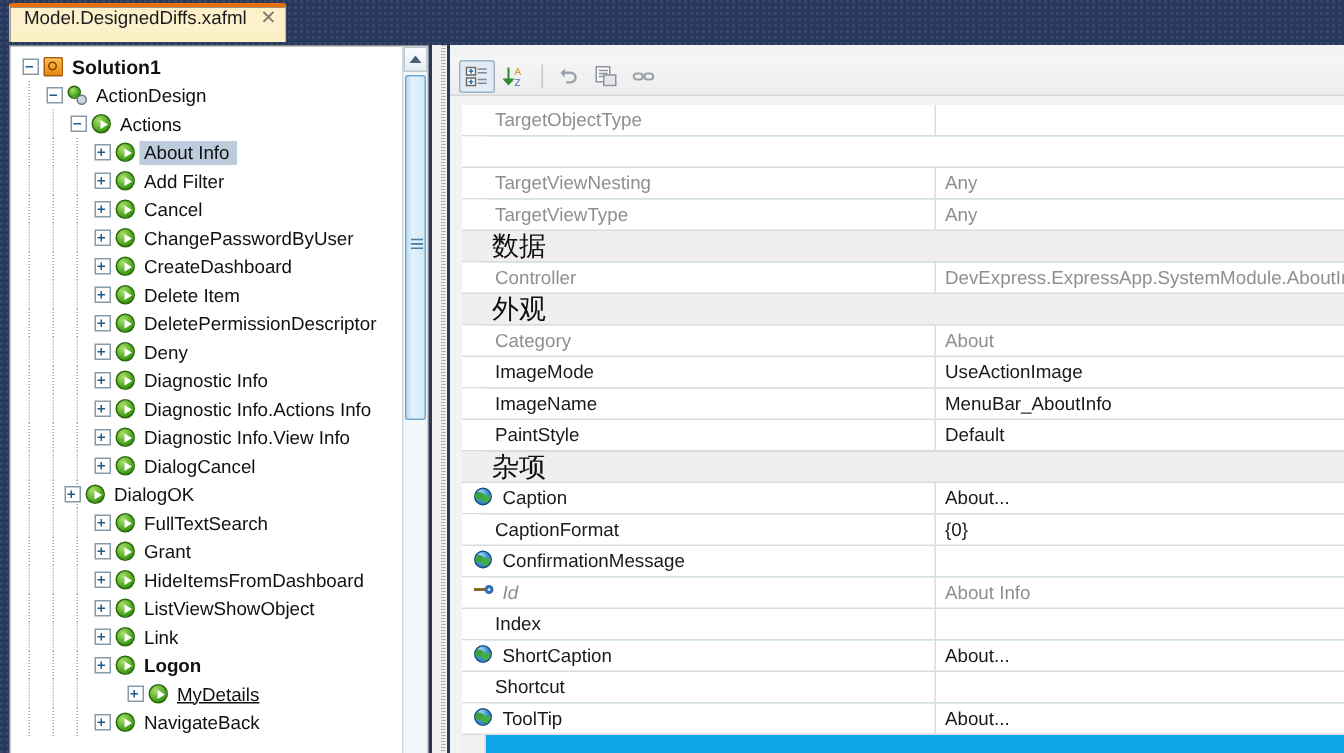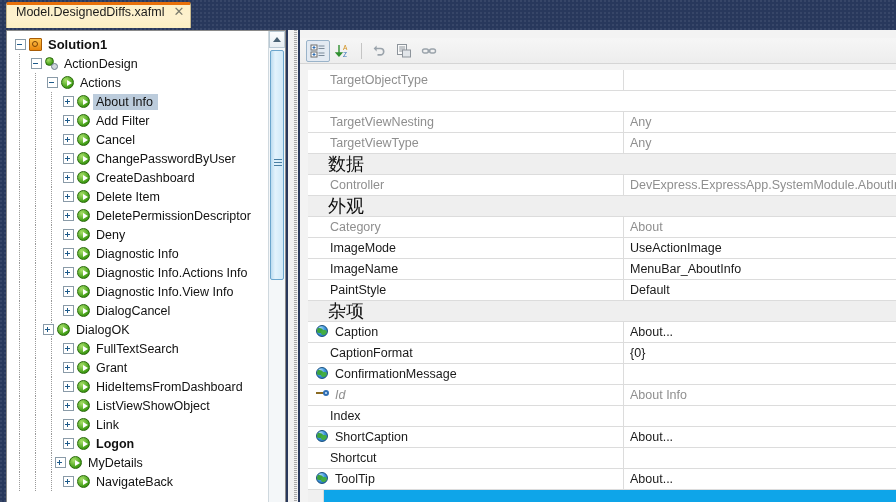--- a/index.html
+++ b/index.html
@@ -629,21 +629,21 @@
         <div class="tnode" style="padding-left: 56px; font-weight: bold;">
           <div class="dotline" style="left: 12px;"></div>
           <div class="dotline" style="left: 28px;"></div>
           <div class="dotline" style="left: 44px;"></div>
           <div class="expander plus"></div>
           <div class="ticon">
             <div class="ic-play"></div>
           </div>
           <span class="tlabel">Logon</span>
         </div>
-        <div class="tnode" style="padding-left: 48px;">
+        <div class="tnode" style="padding-left: 78px; text-decoration: underline;">
           <div class="dotline" style="left: 12px;"></div>
           <div class="dotline" style="left: 28px;"></div>
           <div class="dotline" style="left: 44px;"></div>
           <div class="expander plus"></div>
           <div class="ticon">
             <div class="ic-play"></div>
           </div>
           <span class="tlabel">MyDetails</span>
         </div>
         <div class="tnode" style="padding-left: 56px;">

